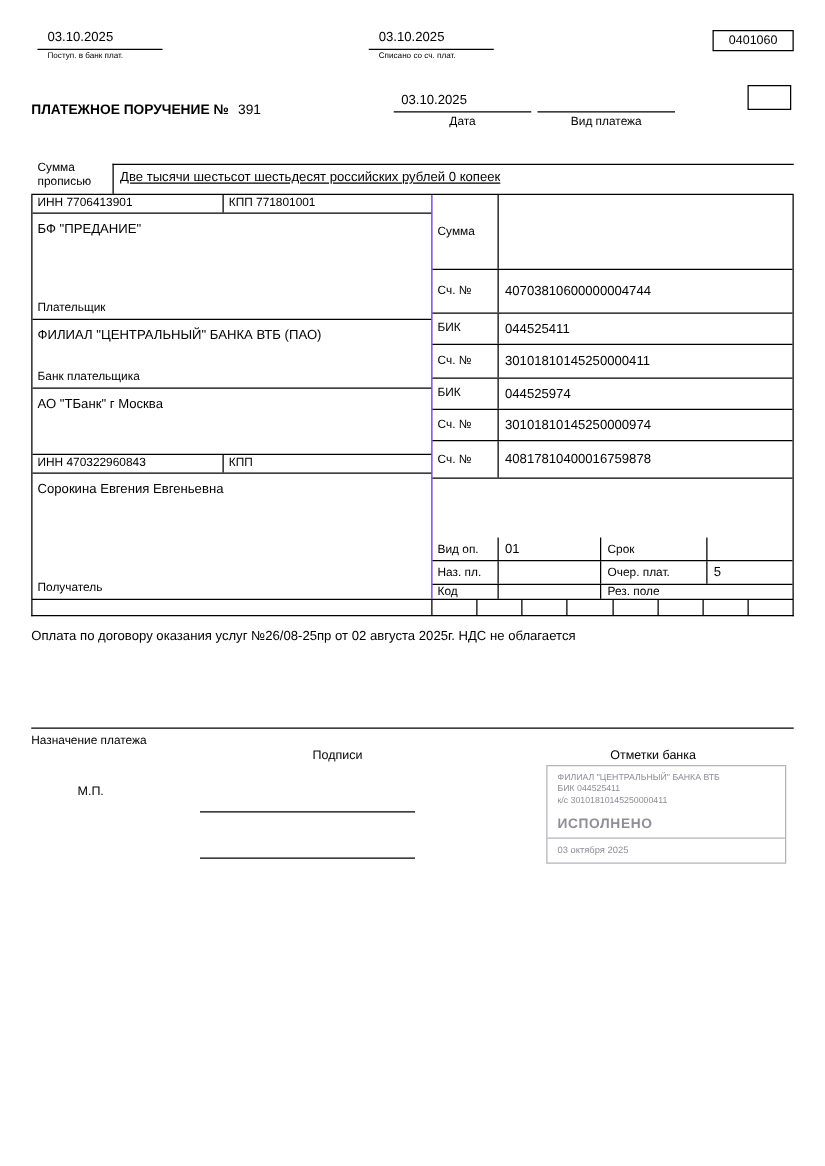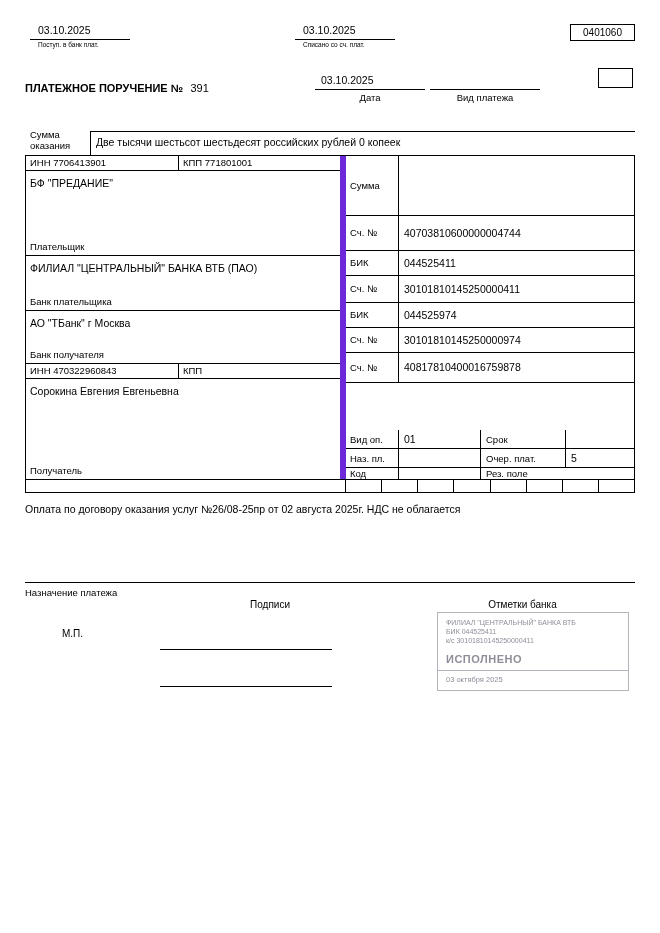--- a/index.html
+++ b/index.html
@@ -19,21 +19,21 @@
   .date2-val { font-size:10.5px; border-bottom:1px solid #000; height:16px; padding:0 0 2px 6px; }
   .date2-lbl { font-size:9.5px; text-align:center; padding-top:2px; }
   .type-box { width:35px; height:20px; border:1px solid #000; }
 
   
   .lbl-sm { font-size:9.5px; line-height:11px; }
   .amount-words-cell { border-top:1px solid #000; border-left:1px solid #000; font-size:10.5px; padding:4px 0 0 5px; }
 
   
   .ptable { display:flex; border:1px solid #000; }
-  .pt-left { width:320px; border-right:6px solid #6d28d9; display:flex; flex-direction:column; }
+  .pt-left { width:320px; border-right:1px solid #6d28d9; display:flex; flex-direction:column; }
   .pt-right { flex:1; display:flex; flex-direction:column; }
   .inn-row { display:flex; height:15px; border-bottom:1px solid #000; font-size:9.5px; }
   .inn-cell { width:153px; border-right:1px solid #000; padding:1px 0 0 4px; }
   .kpp-cell { flex:1; padding:1px 0 0 4px; }
   .block { border-bottom:1px solid #000; display:flex; flex-direction:column; justify-content:space-between; padding:6px 4px 3px 4px; }
   .block.grow { flex:1; border-bottom:none; }
   .val { font-size:10.5px; }
   .lbl { font-size:9.5px; }
   .rrow { display:flex; align-items:center; border-bottom:1px solid #000; }
   .rrow.grow { flex:1; border-bottom:none; }
@@ -89,41 +89,40 @@
     <div class="date2-lbl">Дата</div>
   </div>
   <div class="abs" style="left:430px; top:74px; width:110px;">
     <div class="date2-val"></div>
     <div class="date2-lbl">Вид платежа</div>
   </div>
   <div class="abs type-box" style="left:598px; top:68px;"></div>
 
   <div class="abs" style="left:30px; top:129px; width:58px;">
     <div class="lbl-sm">Сумма</div>
-    <div class="lbl-sm">оказания</div>
-  </div>
-  <div class="abs amount-words-cell" style="left:90px; top:131px; width:545px; height:24px;">Две тысячи шестьсот шестьдесят российских рублей 0 копеек</div>
+    <div class="lbl-sm">прописью</div>
+  </div>
+  <div class="abs amount-words-cell" style="left:90px; top:131px; width:545px; height:24px;text-decoration:underline;">Две тысячи шестьсот шестьдесят российских рублей 0 копеек</div>
 
   <div class="abs ptable" style="left:25px; top:155px; width:610px; height:325px;">
     <div class="pt-left">
       <div class="inn-row">
         <div class="inn-cell">ИНН 7706413901</div>
         <div class="kpp-cell">КПП 771801001</div>
       </div>
       <div class="block" style="height:85px;">
         <div class="val">БФ "ПРЕДАНИЕ"</div>
         <div class="lbl">Плательщик</div>
       </div>
       <div class="block" style="height:55px;">
         <div class="val">ФИЛИАЛ "ЦЕНТРАЛЬНЫЙ" БАНКА ВТБ (ПАО)</div>
         <div class="lbl">Банк плательщика</div>
       </div>
       <div class="block" style="height:53px;">
         <div class="val">АО "ТБанк" г Москва</div>
-        <div class="lbl">Банк получателя</div>
       </div>
       <div class="inn-row">
         <div class="inn-cell">ИНН 470322960843</div>
         <div class="kpp-cell">КПП</div>
       </div>
       <div class="block grow">
         <div class="val">Сорокина  Евгения Евгеньевна</div>
         <div class="lbl">Получатель</div>
       </div>
     </div>

